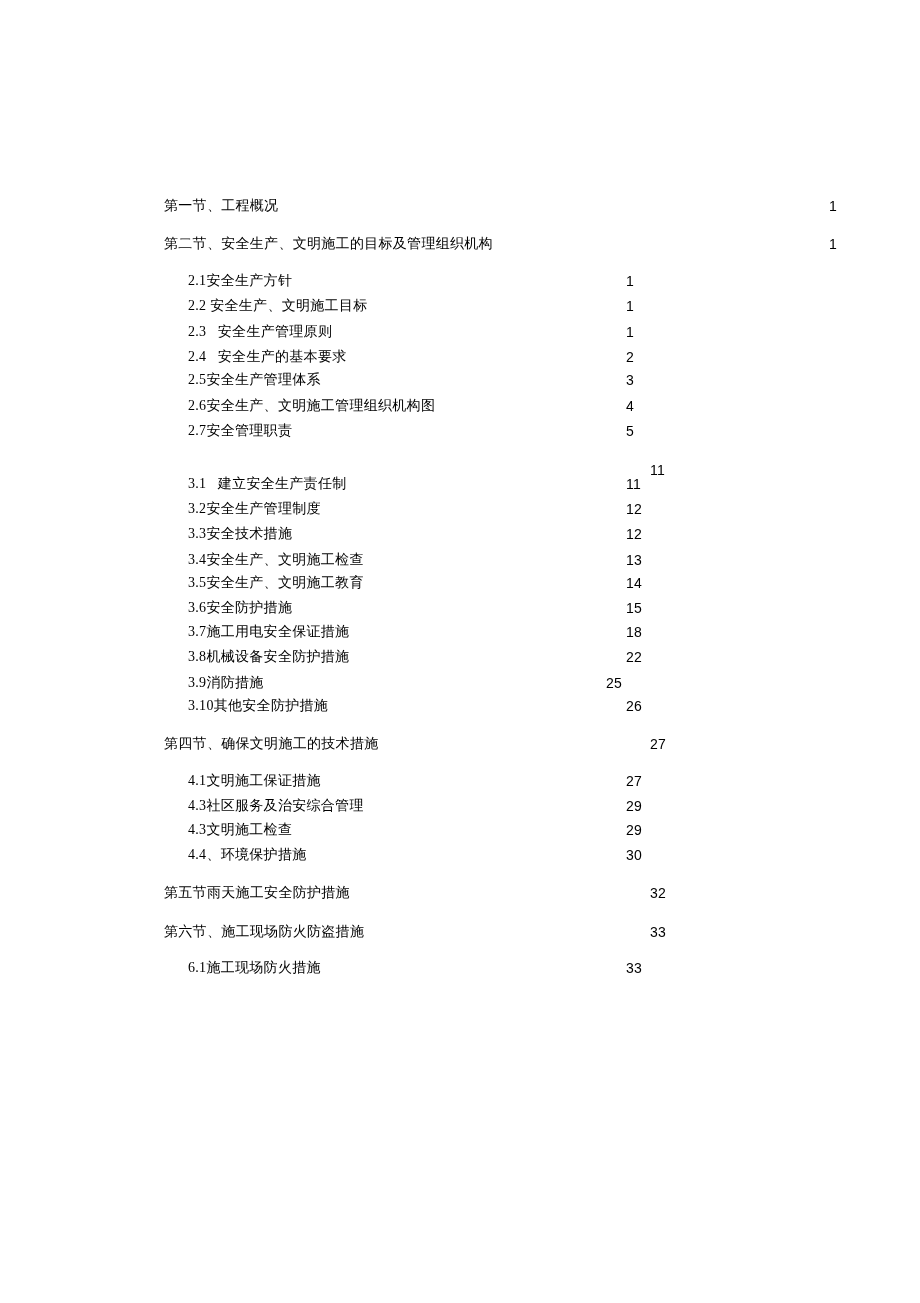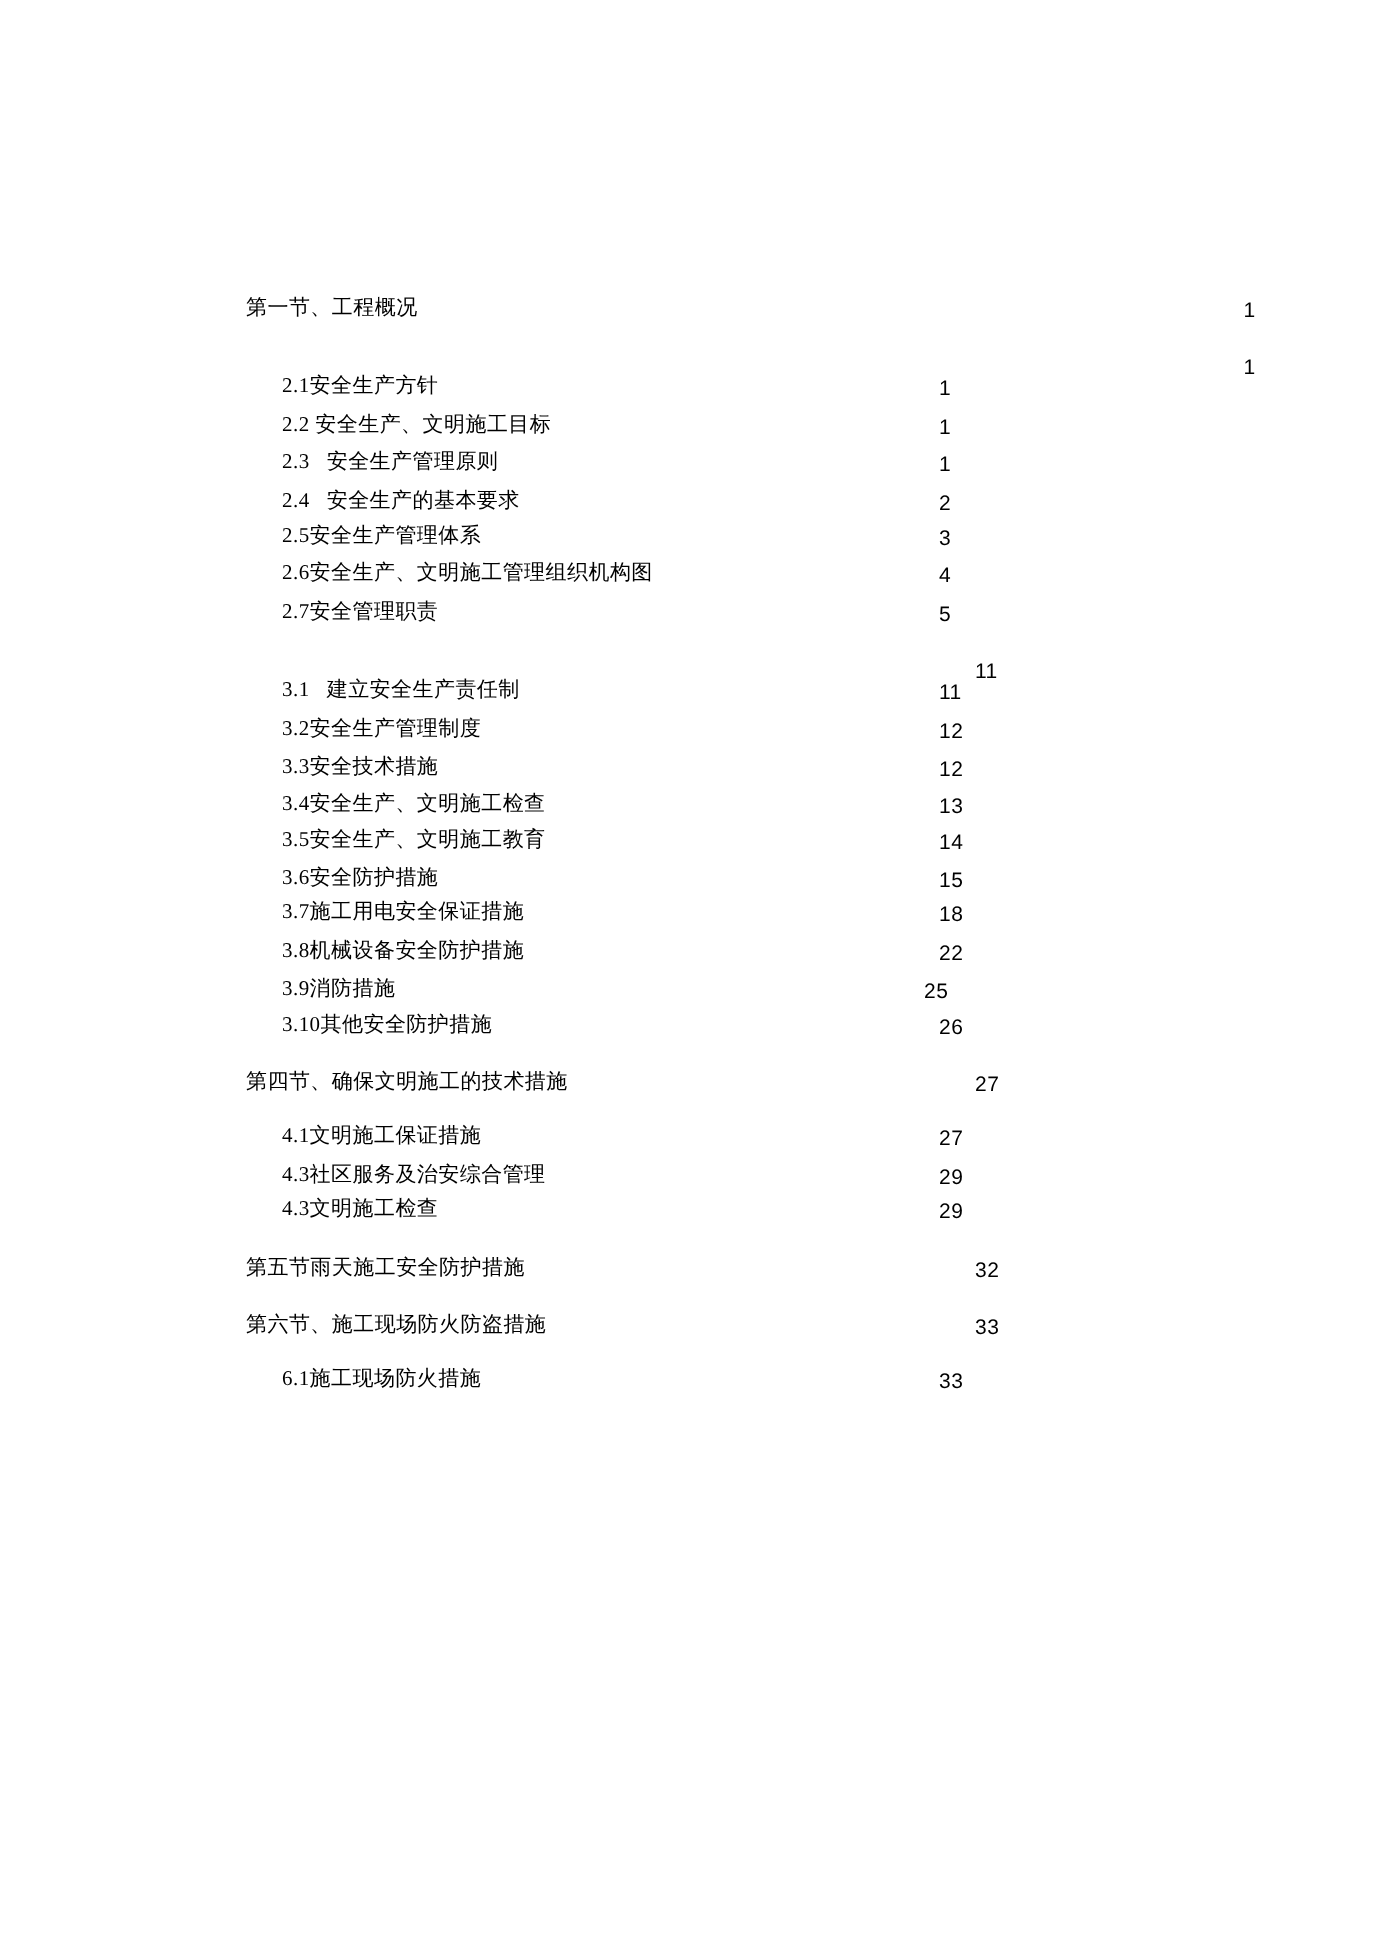--- a/index.html
+++ b/index.html
@@ -38,20 +38,21 @@
 </head>
 <body>
 
 <div class="page" id="toc-root">
     <div class="row toc-line" style="position: relative;">
       <span class="label">第一节、工程概况</span>
       <span style="flex: 0 0 auto;"></span>
       <span class="page-num" style="position: absolute; left: 665px;">1</span>
     </div>
     <div class="row toc-line" style="margin-top: 16px; margin-bottom: 14px; position: relative;">
+      <span class="label">第二节、安全生产、文明施工的目标及管理组织机构</span>
       <span style="flex: 0 0 auto;"></span>
       <span class="page-num" style="position: absolute; left: 665px;">1</span>
     </div>
     <div class="row toc-line" style="margin-top: 14px; padding-left: 24px; position: relative;">
       <span class="label">2.1安全生产方针</span>
       <span style="flex: 0 0 auto;"></span>
       <span class="page-num" style="position: absolute; left: 462px;">1</span>
     </div>
     <div class="row toc-line" style="padding-left: 24px; position: relative;">
       <span class="label">2.2 安全生产、文明施工目标</span>
@@ -123,21 +124,21 @@
       <span class="page-num" style="position: absolute; left: 462px;">18</span>
     </div>
     <div class="row toc-line" style="padding-left: 24px; position: relative;">
       <span class="label">3.8机械设备安全防护措施</span>
       <span style="flex: 0 0 auto;"></span>
       <span class="page-num" style="position: absolute; left: 462px;">22</span>
     </div>
     <div class="row toc-line" style="padding-left: 24px; position: relative;">
       <span class="label">3.9消防措施</span>
       <span style="flex: 0 0 auto;"></span>
-      <span class="page-num" style="position: absolute; left: 452px;">25</span>
+      <span class="page-num" style="position: absolute; left: 442px;">25</span>
     </div>
     <div class="row toc-line" style="margin-top: -2px; padding-left: 24px; position: relative;">
       <span class="label">3.10其他安全防护措施</span>
       <span style="flex: 0 0 auto;"></span>
       <span class="page-num" style="position: absolute; left: 462px; text-align: right;">26</span>
     </div>
     <div class="row toc-line" style="margin-top: 16px; margin-bottom: 14px; position: relative;">
       <span class="label">第四节、确保文明施工的技术措施</span>
       <span style="flex: 0 0 auto;"></span>
       <span class="page-num" style="position: absolute; left: 486px;">27</span>
@@ -150,20 +151,25 @@
     <div class="row toc-line" style="padding-left: 24px; position: relative;">
       <span class="label">4.3社区服务及治安综合管理</span>
       <span style="flex: 0 0 auto;"></span>
       <span class="page-num" style="position: absolute; left: 462px;">29</span>
     </div>
     <div class="row toc-line" style="margin-top: -2px; padding-left: 24px; position: relative;">
       <span class="label">4.3文明施工检查</span>
       <span style="flex: 0 0 auto;"></span>
       <span class="page-num" style="position: absolute; left: 462px;">29</span>
     </div>
+    <div class="row toc-line" style="padding-left: 24px; position: relative;">
+      <span class="label">4.4、环境保护措施</span>
+      <span style="flex: 0 0 auto;"></span>
+      <span class="page-num" style="position: absolute; left: 462px;">30</span>
+    </div>
     <div class="row toc-line" style="margin-top: 16px; margin-bottom: 14px; position: relative;">
       <span class="label">第五节雨天施工安全防护措施</span>
       <span style="flex: 0 0 auto;"></span>
       <span class="page-num" style="position: absolute; left: 486px;">32</span>
     </div>
     <div class="row toc-line" style="margin-top: 16px; position: relative;">
       <span class="label">第六节、施工现场防火防盗措施</span>
       <span style="flex: 0 0 auto;"></span>
       <span class="page-num" style="position: absolute; left: 486px;">33</span>
     </div>

